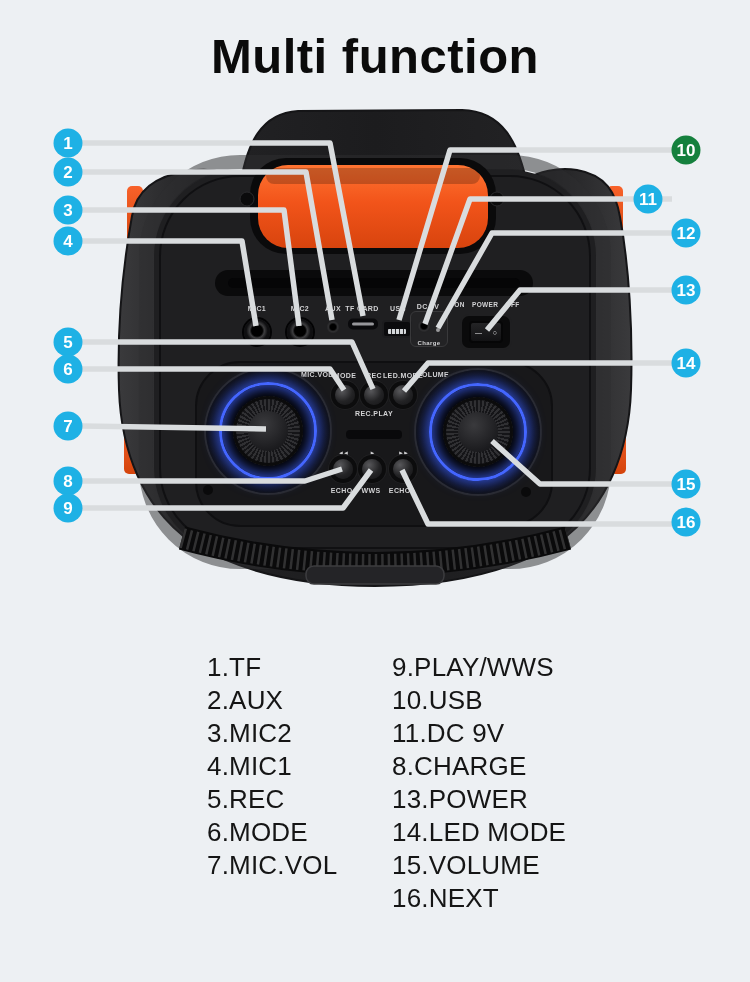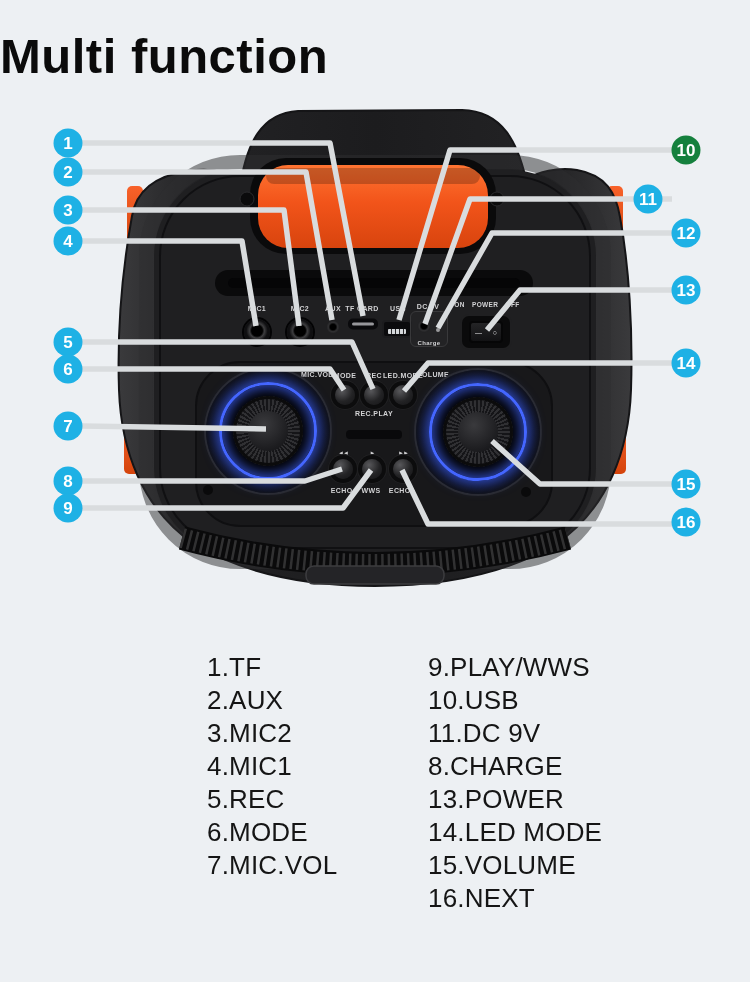--- a/index.html
+++ b/index.html
@@ -1,18 +1,18 @@
 <!DOCTYPE html>
 <html><head>
 <meta charset="utf-8">
 <style>
   html,body{margin:0;padding:0;}
   .page{position:relative;width:750px;height:982px;background:#edf0f3;overflow:hidden;
         font-family:"Liberation Sans",sans-serif;}
-  .title{position:absolute;left:0;right:0;top:28px;text-align:left;
+  .title{position:absolute;left:0;right:0;top:28px;text-align:center;
          font-size:49px;font-weight:bold;color:#0b0b0b;letter-spacing:.5px;}
   .figure{position:absolute;left:0;top:0;width:750px;height:982px;}
   .figure svg.body-svg{position:absolute;left:0;top:0;z-index:0;}
   .controls{position:absolute;left:0;top:0;width:750px;height:982px;z-index:1;}
   .ctr{position:absolute;transform:translate(-50%,-50%);}
   .plabel{color:#d2d2d4;font-size:7px;font-weight:bold;line-height:1;
           letter-spacing:.4px;white-space:nowrap;font-family:"Liberation Sans",sans-serif;}
   .jack-big{width:26px;height:26px;border-radius:50%;
     background:radial-gradient(circle at 50% 45%,#000 28%,#3e3e40 38%,#101012 55%,#060608 100%);
     box-shadow:0 0 0 2px #030304,0 1px 1px rgba(255,255,255,.08);}
@@ -51,21 +51,21 @@
   .knob-core{width:40px;height:40px;border-radius:50%;
     background:radial-gradient(circle at 40% 33%,#3a3a3d,#1a1a1d 75%);}
   svg.lines{position:absolute;left:0;top:0;z-index:2;}
   .badges{position:absolute;left:0;top:0;width:750px;height:982px;z-index:3;}
   .badge{position:absolute;width:29px;height:29px;border-radius:50%;background:#1eb1e5;
     color:#fff;font-size:17px;font-weight:bold;line-height:29px;text-align:center;
     transform:translate(-50%,-50%);}
   .legend{position:absolute;top:651px;left:0;width:750px;z-index:4;color:#151515;}
   .legend ul{position:absolute;top:0;margin:0;padding:0;list-style:none;}
   .legend ul.col1{left:207px;}
-  .legend ul.col2{left:392px;margin-left:36px;}
+  .legend ul.col2{left:392px;}
   .legend li{font-size:26px;line-height:33px;letter-spacing:.2px;white-space:nowrap;}
 </style>
 </head>
 <body>
 
 <div class="page">
   <div class="title">Multi function</div>
 
   <div class="figure">
 

